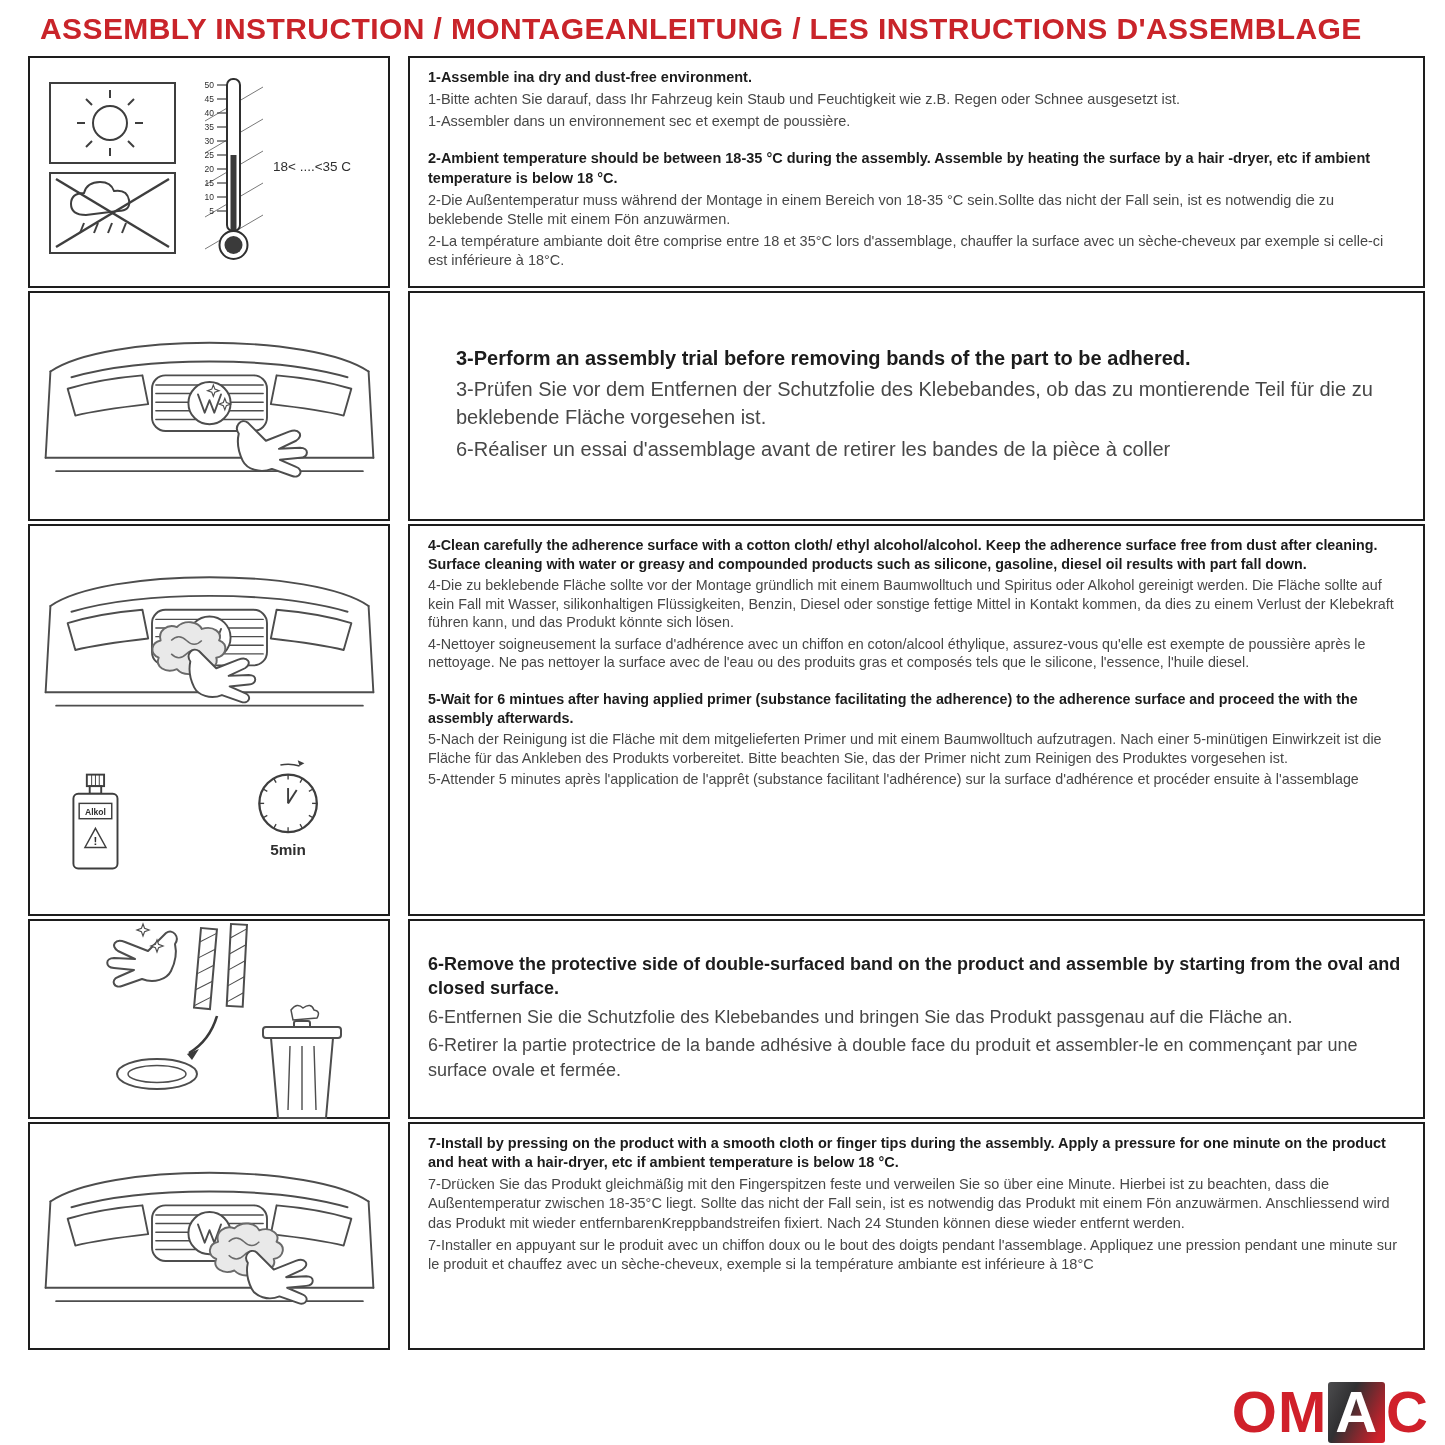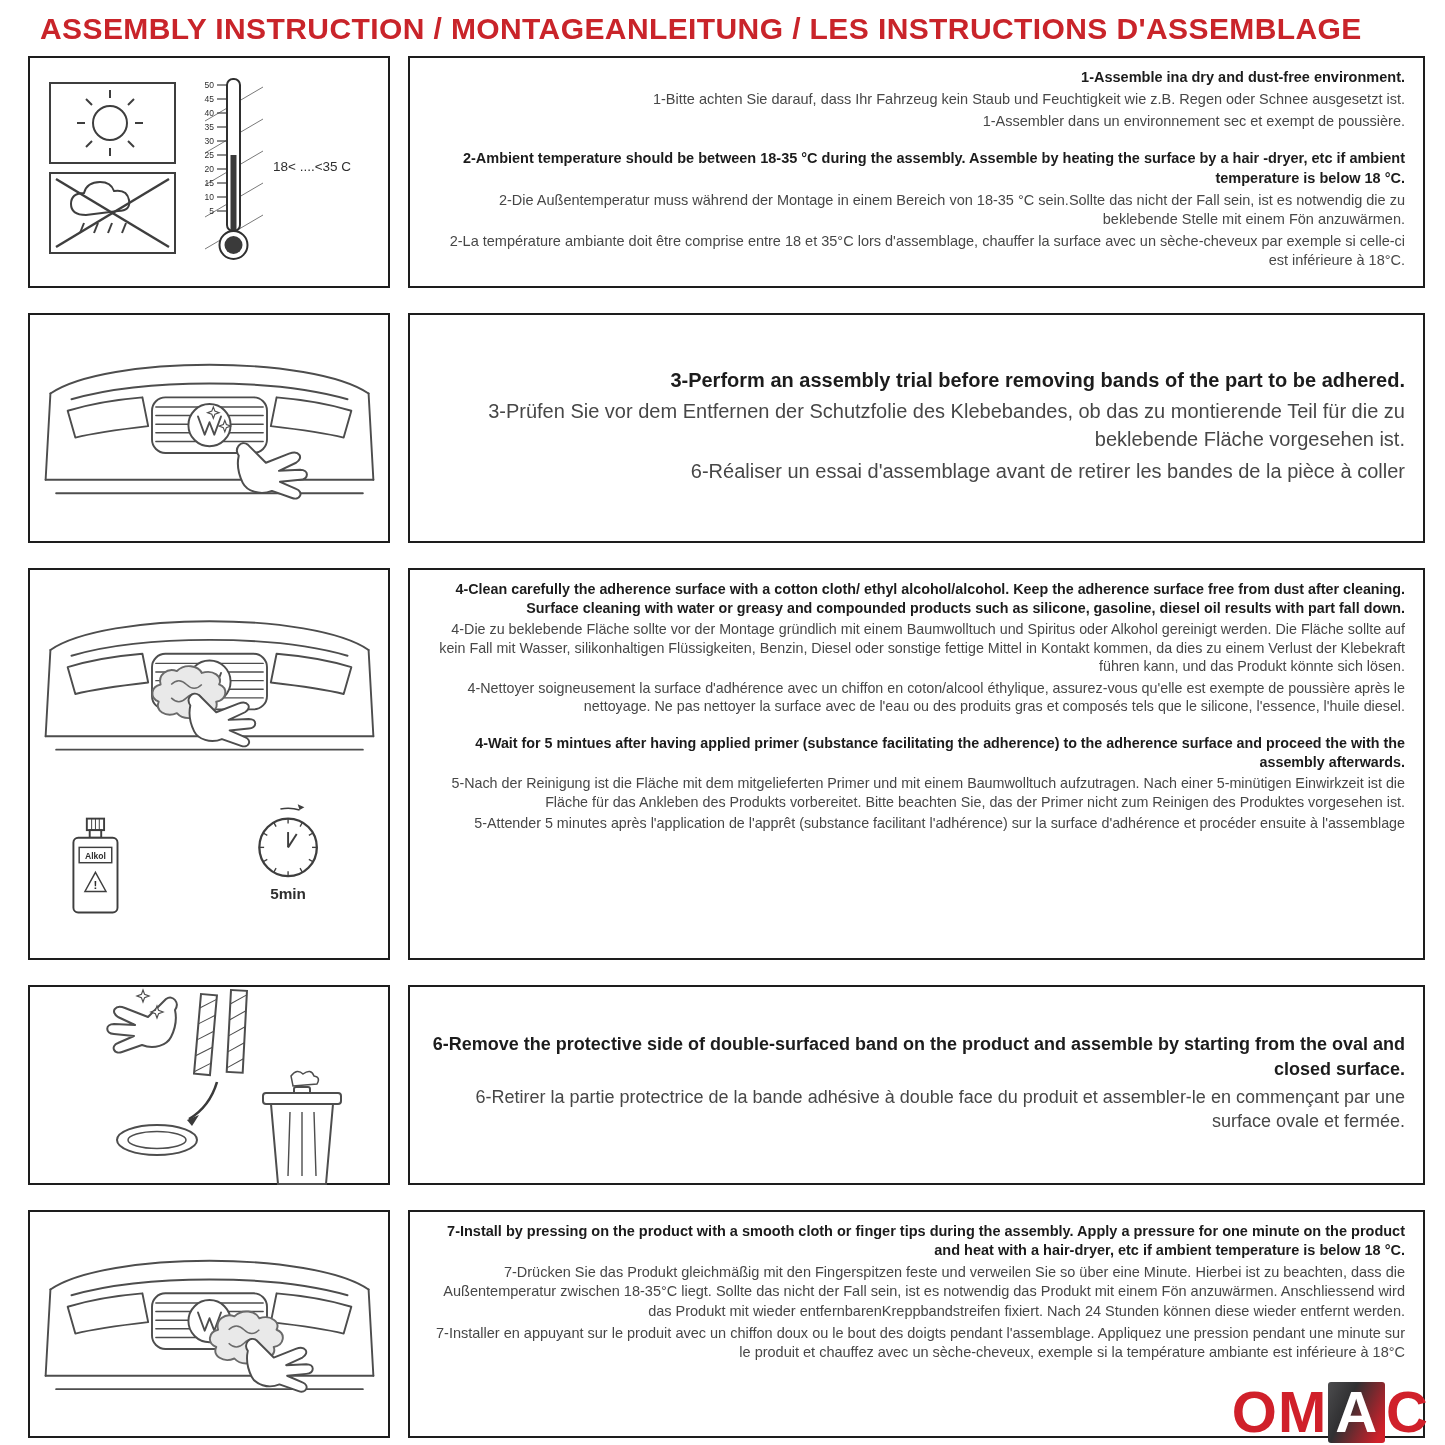--- a/index.html
+++ b/index.html
@@ -1,22 +1,22 @@
 <!DOCTYPE html>
 <html><head>
 <meta charset="utf-8">
 <style>
   html,body{margin:0;padding:0;background:#fff;}
   body{width:1445px;height:1445px;position:relative;font-family:"Liberation Sans",sans-serif;overflow:hidden;}
   .title{color:#c9242a;font-weight:bold;font-size:30px;letter-spacing:.4px;margin:12px 0 10px 40px;white-space:nowrap;}
-  .rows{padding:0 20px 0 28px;display:flex;flex-direction:column;gap:25px;}
+  .rows{padding:0 20px 0 28px;display:flex;flex-direction:column;gap:3px;}
   .row{display:flex;gap:18px;align-items:stretch;}
   .illus{width:362px;min-width:362px;border:2px solid #1d1d1d;box-sizing:border-box;display:flex;align-items:center;justify-content:center;background:#fff;}
   .content{flex:1;border:2px solid #1d1d1d;box-sizing:border-box;padding:10px 18px;display:flex;flex-direction:column;}
-  .content p{margin:0 0 3px;font-size:14.5px;line-height:1.32;color:#474747;text-align:right;}
+  .content p{margin:0 0 3px;font-size:14.5px;line-height:1.32;color:#474747;}
   .content p.b{font-weight:bold;color:#1c1c1c;}
   .sp{height:15px;}
   .content.large{justify-content:center;}
   .content.large p{font-size:20px;line-height:1.38;margin-bottom:4px;margin-left:28px;}
   .content.mid{justify-content:center;}
   .content.mid p{font-size:18px;line-height:1.36;margin-bottom:4px;}
   .content.small p{font-size:14.3px;line-height:1.3;}
   .r1{height:232px;}
   .r2{height:230px;}
   .r3{height:392px;}
@@ -199,21 +199,21 @@
           <line x1="0" y1="0" x2="9" y2="-14" stroke-width="2"></line>
           <text x="0" y="54" font-size="16" font-weight="bold" text-anchor="middle" stroke="none" fill="#1d1d1d">5min</text>
         </g>
       </svg>
     </div>
     <div class="content small">
       <p class="b">4-Clean carefully the adherence surface with a cotton cloth/ ethyl alcohol/alcohol. Keep the adherence surface free from dust after cleaning. Surface cleaning with water or greasy and compounded products such as silicone, gasoline, diesel oil results with part fall down.</p>
       <p>4-Die zu beklebende Fläche sollte vor der Montage gründlich mit einem Baumwolltuch und Spiritus oder Alkohol gereinigt werden. Die Fläche sollte auf kein Fall mit Wasser, silikonhaltigen Flüssigkeiten, Benzin, Diesel oder sonstige fettige Mittel in Kontakt kommen, da dies zu einem Verlust der Klebekraft führen kann, und das Produkt könnte sich lösen.</p>
       <p>4-Nettoyer soigneusement la surface d'adhérence avec un chiffon en coton/alcool éthylique, assurez-vous qu'elle est exempte de poussière après le nettoyage. Ne pas nettoyer la surface avec de l'eau ou des produits gras et composés tels que le silicone, l'essence, l'huile diesel.</p>
       <div class="sp"></div>
-      <p class="b">4-Wait for 5 mintues after having applied primer (substance facilitating the adherence) to the adherence surface and proceed the with the assembly afterwards.</p>
+      <p class="b">5-Wait for 6 mintues after having applied primer (substance facilitating the adherence) to the adherence surface and proceed the with the assembly afterwards.</p>
       <p>5-Nach der Reinigung ist die Fläche mit dem mitgelieferten Primer und mit einem Baumwolltuch aufzutragen. Nach einer 5-minütigen Einwirkzeit ist die Fläche für das Ankleben des Produkts vorbereitet. Bitte beachten Sie, das der Primer nicht zum Reinigen des Produktes vorgesehen ist.</p>
       <p>5-Attender 5 minutes après l'application de l'apprêt (substance facilitant l'adhérence) sur la surface d'adhérence et procéder ensuite à l'assemblage</p>
     </div>
   </div>
 
   <div class="row r4">
     <div class="illus">
       <svg width="340" height="215" viewBox="0 0 340 215">
         <use href="#sym-hand" transform="translate(146,14) scale(-1,1)"></use>
         <use href="#sym-star" x="118" y="34"></use>
@@ -250,20 +250,21 @@
           <rect x="-4" y="-3" width="78" height="11" rx="3"></rect>
           <path d="M4,8 L66,8 L59,88 L11,88 Z"></path>
           <line x1="23" y1="16" x2="21" y2="80" stroke-width="1.4"></line>
           <line x1="35" y1="16" x2="35" y2="80" stroke-width="1.4"></line>
           <line x1="47" y1="16" x2="49" y2="80" stroke-width="1.4"></line>
         </g>
       </svg>
     </div>
     <div class="content mid">
       <p class="b">6-Remove the protective side of double-surfaced band on the product and assemble by starting from the oval and closed surface.</p>
+      <p>6-Entfernen Sie die Schutzfolie des Klebebandes und bringen Sie das Produkt passgenau auf die Fläche an.</p>
       <p>6-Retirer la partie protectrice de la bande adhésive à double face du produit et assembler-le en commençant par une surface ovale et fermée.</p>
     </div>
   </div>
 
   <div class="row r5">
     <div class="illus">
       <svg width="345" height="212" viewBox="0 0 360 212">
         <use href="#sym-car" x="0" y="8"></use>
         <use href="#sym-cloth" transform="translate(178,92)"></use>
         <use href="#sym-hand" transform="translate(210,116)"></use>

